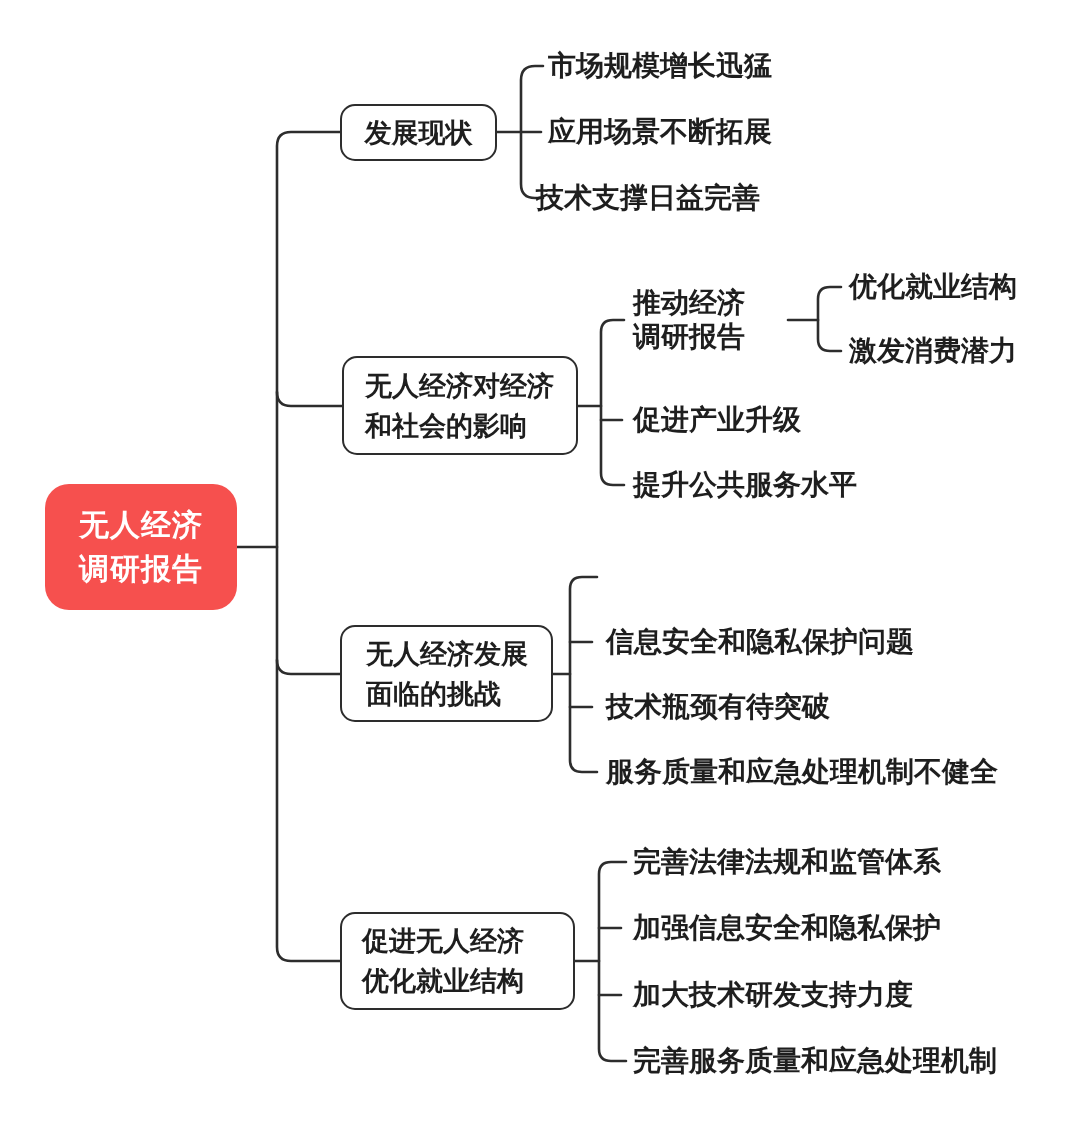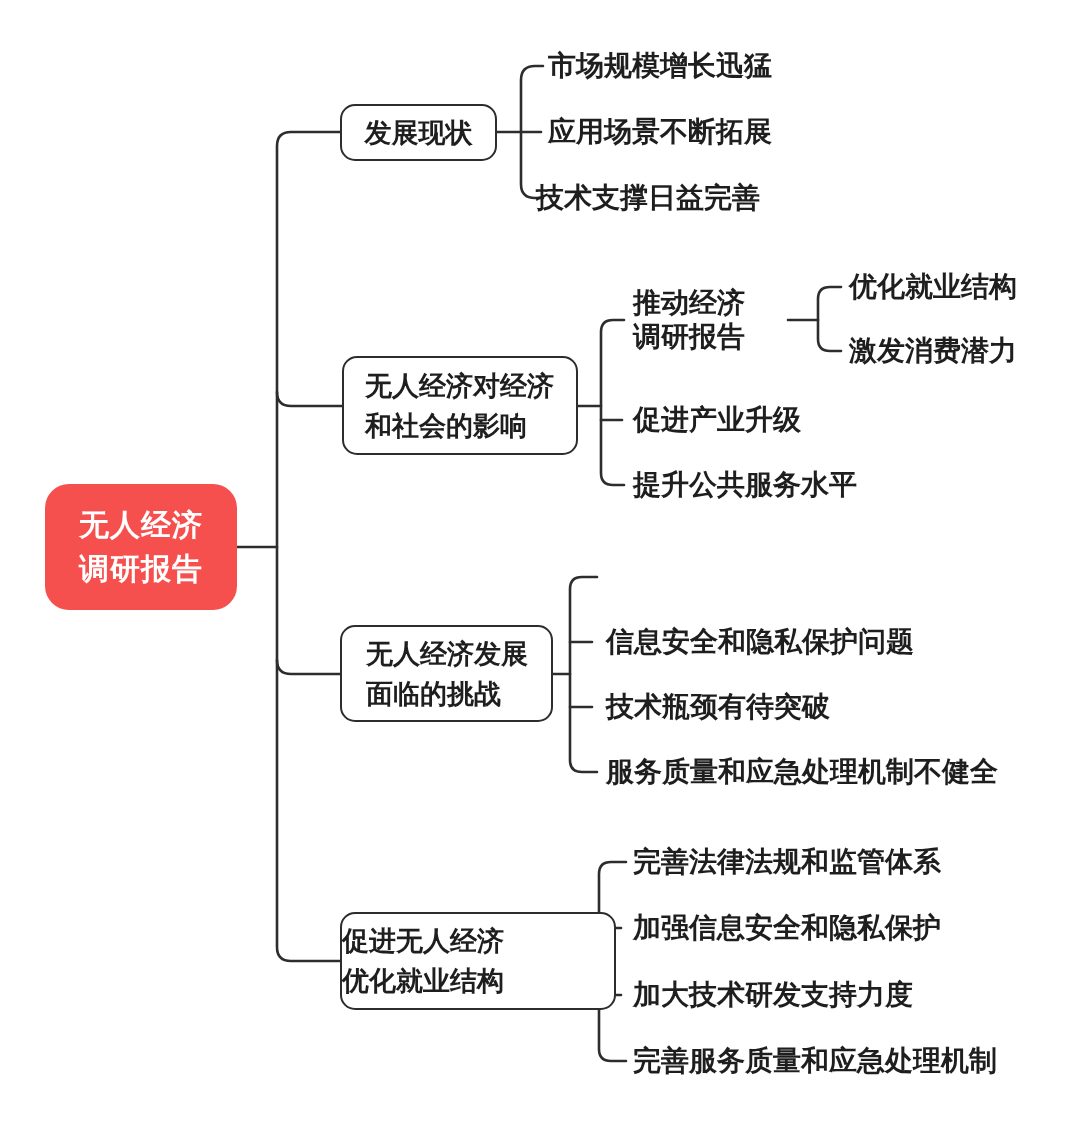--- a/index.html
+++ b/index.html
@@ -29,21 +29,21 @@
   .branch-box{
     background:var(--node-bg);border:2.5px solid var(--node-border);
     color:var(--text);font-weight:bold;font-size:27px;
     display:flex;flex-direction:column;justify-content:center;
     border-radius:15px;
   }
   .branch-box.center{align-items:center;}
   #branch-box-1{left:340px;top:104px;width:157px;height:57px;}
   #branch-box-2{left:342px;top:356px;width:236px;height:99px;padding-left:21px;line-height:40px;}
   #branch-box-3{left:340px;top:625px;width:213px;height:97px;padding-left:24px;line-height:40px;}
-  #branch-box-4{left:340px;top:912px;width:276px;height:98px;line-height:40px;}
+  #branch-box-4{left:340px;top:912px;width:235px;height:98px;padding-left:20px;line-height:40px;}
   .leaf{
     position:absolute;transform:translateY(-50%);
     color:var(--text);font-weight:bold;font-size:28px;line-height:34px;
     white-space:nowrap;
   }
   .leaf span{display:block;}
 </style>
 </head>
 <body>
 

